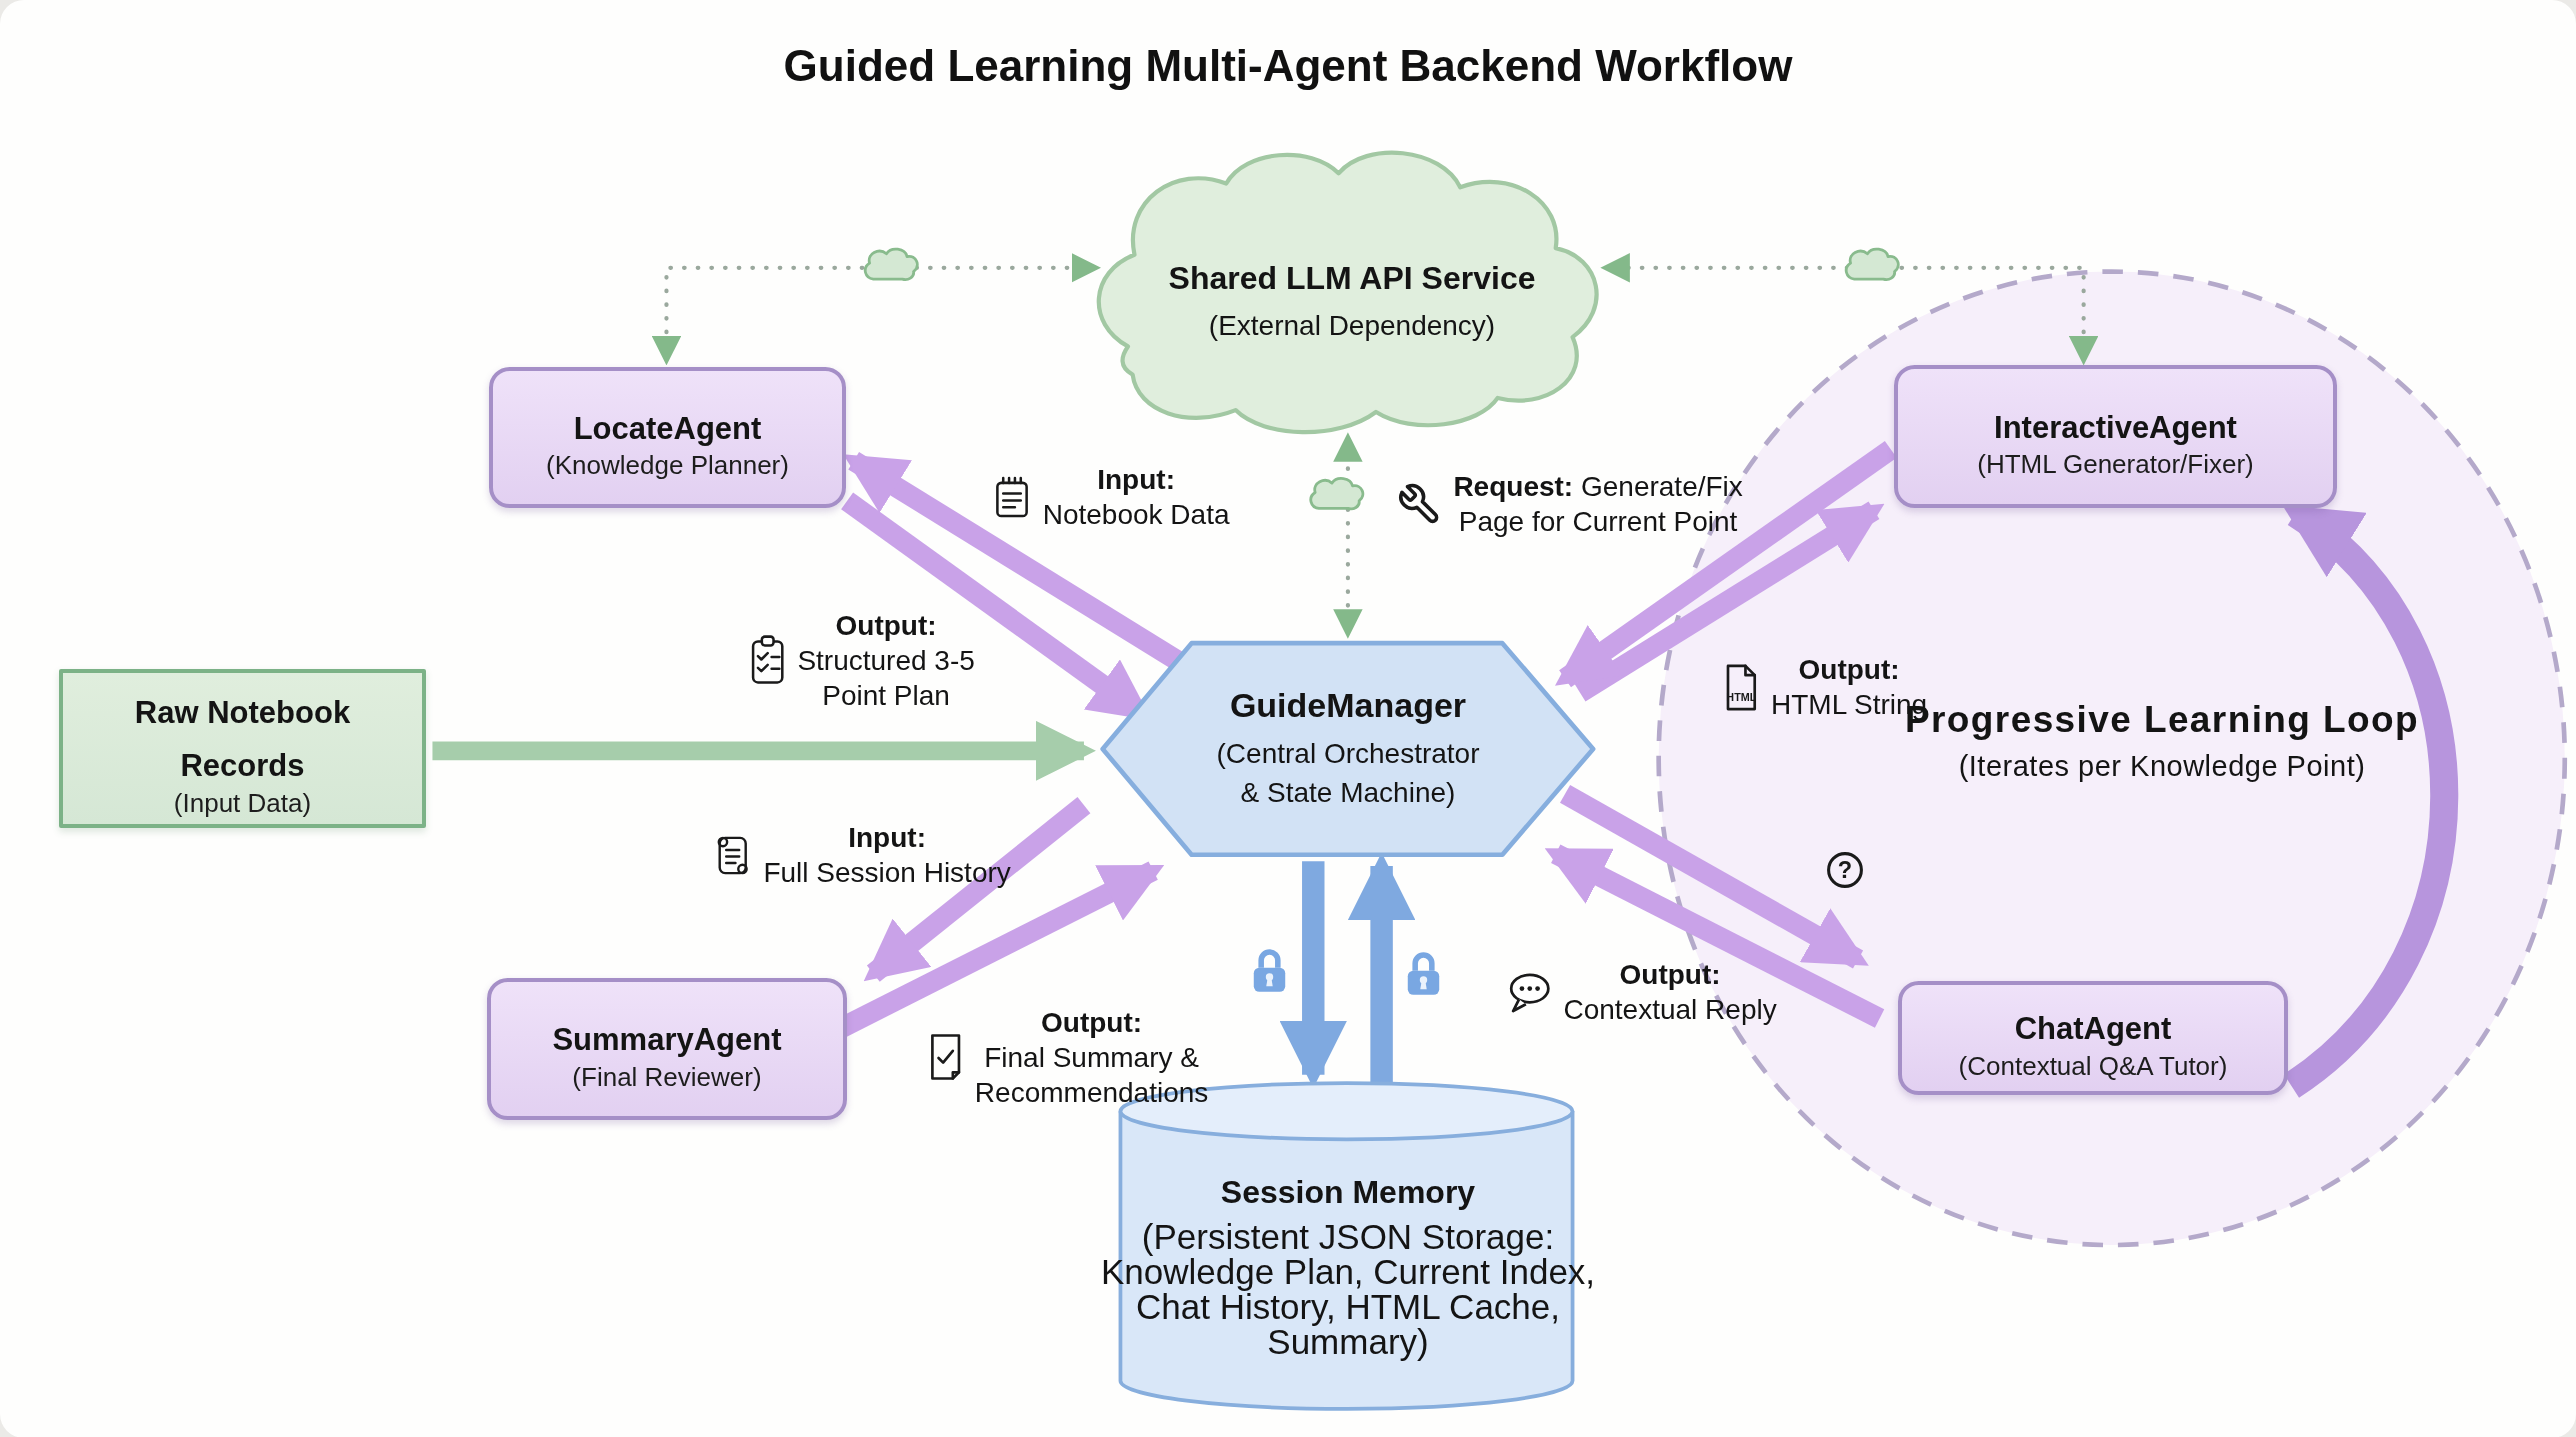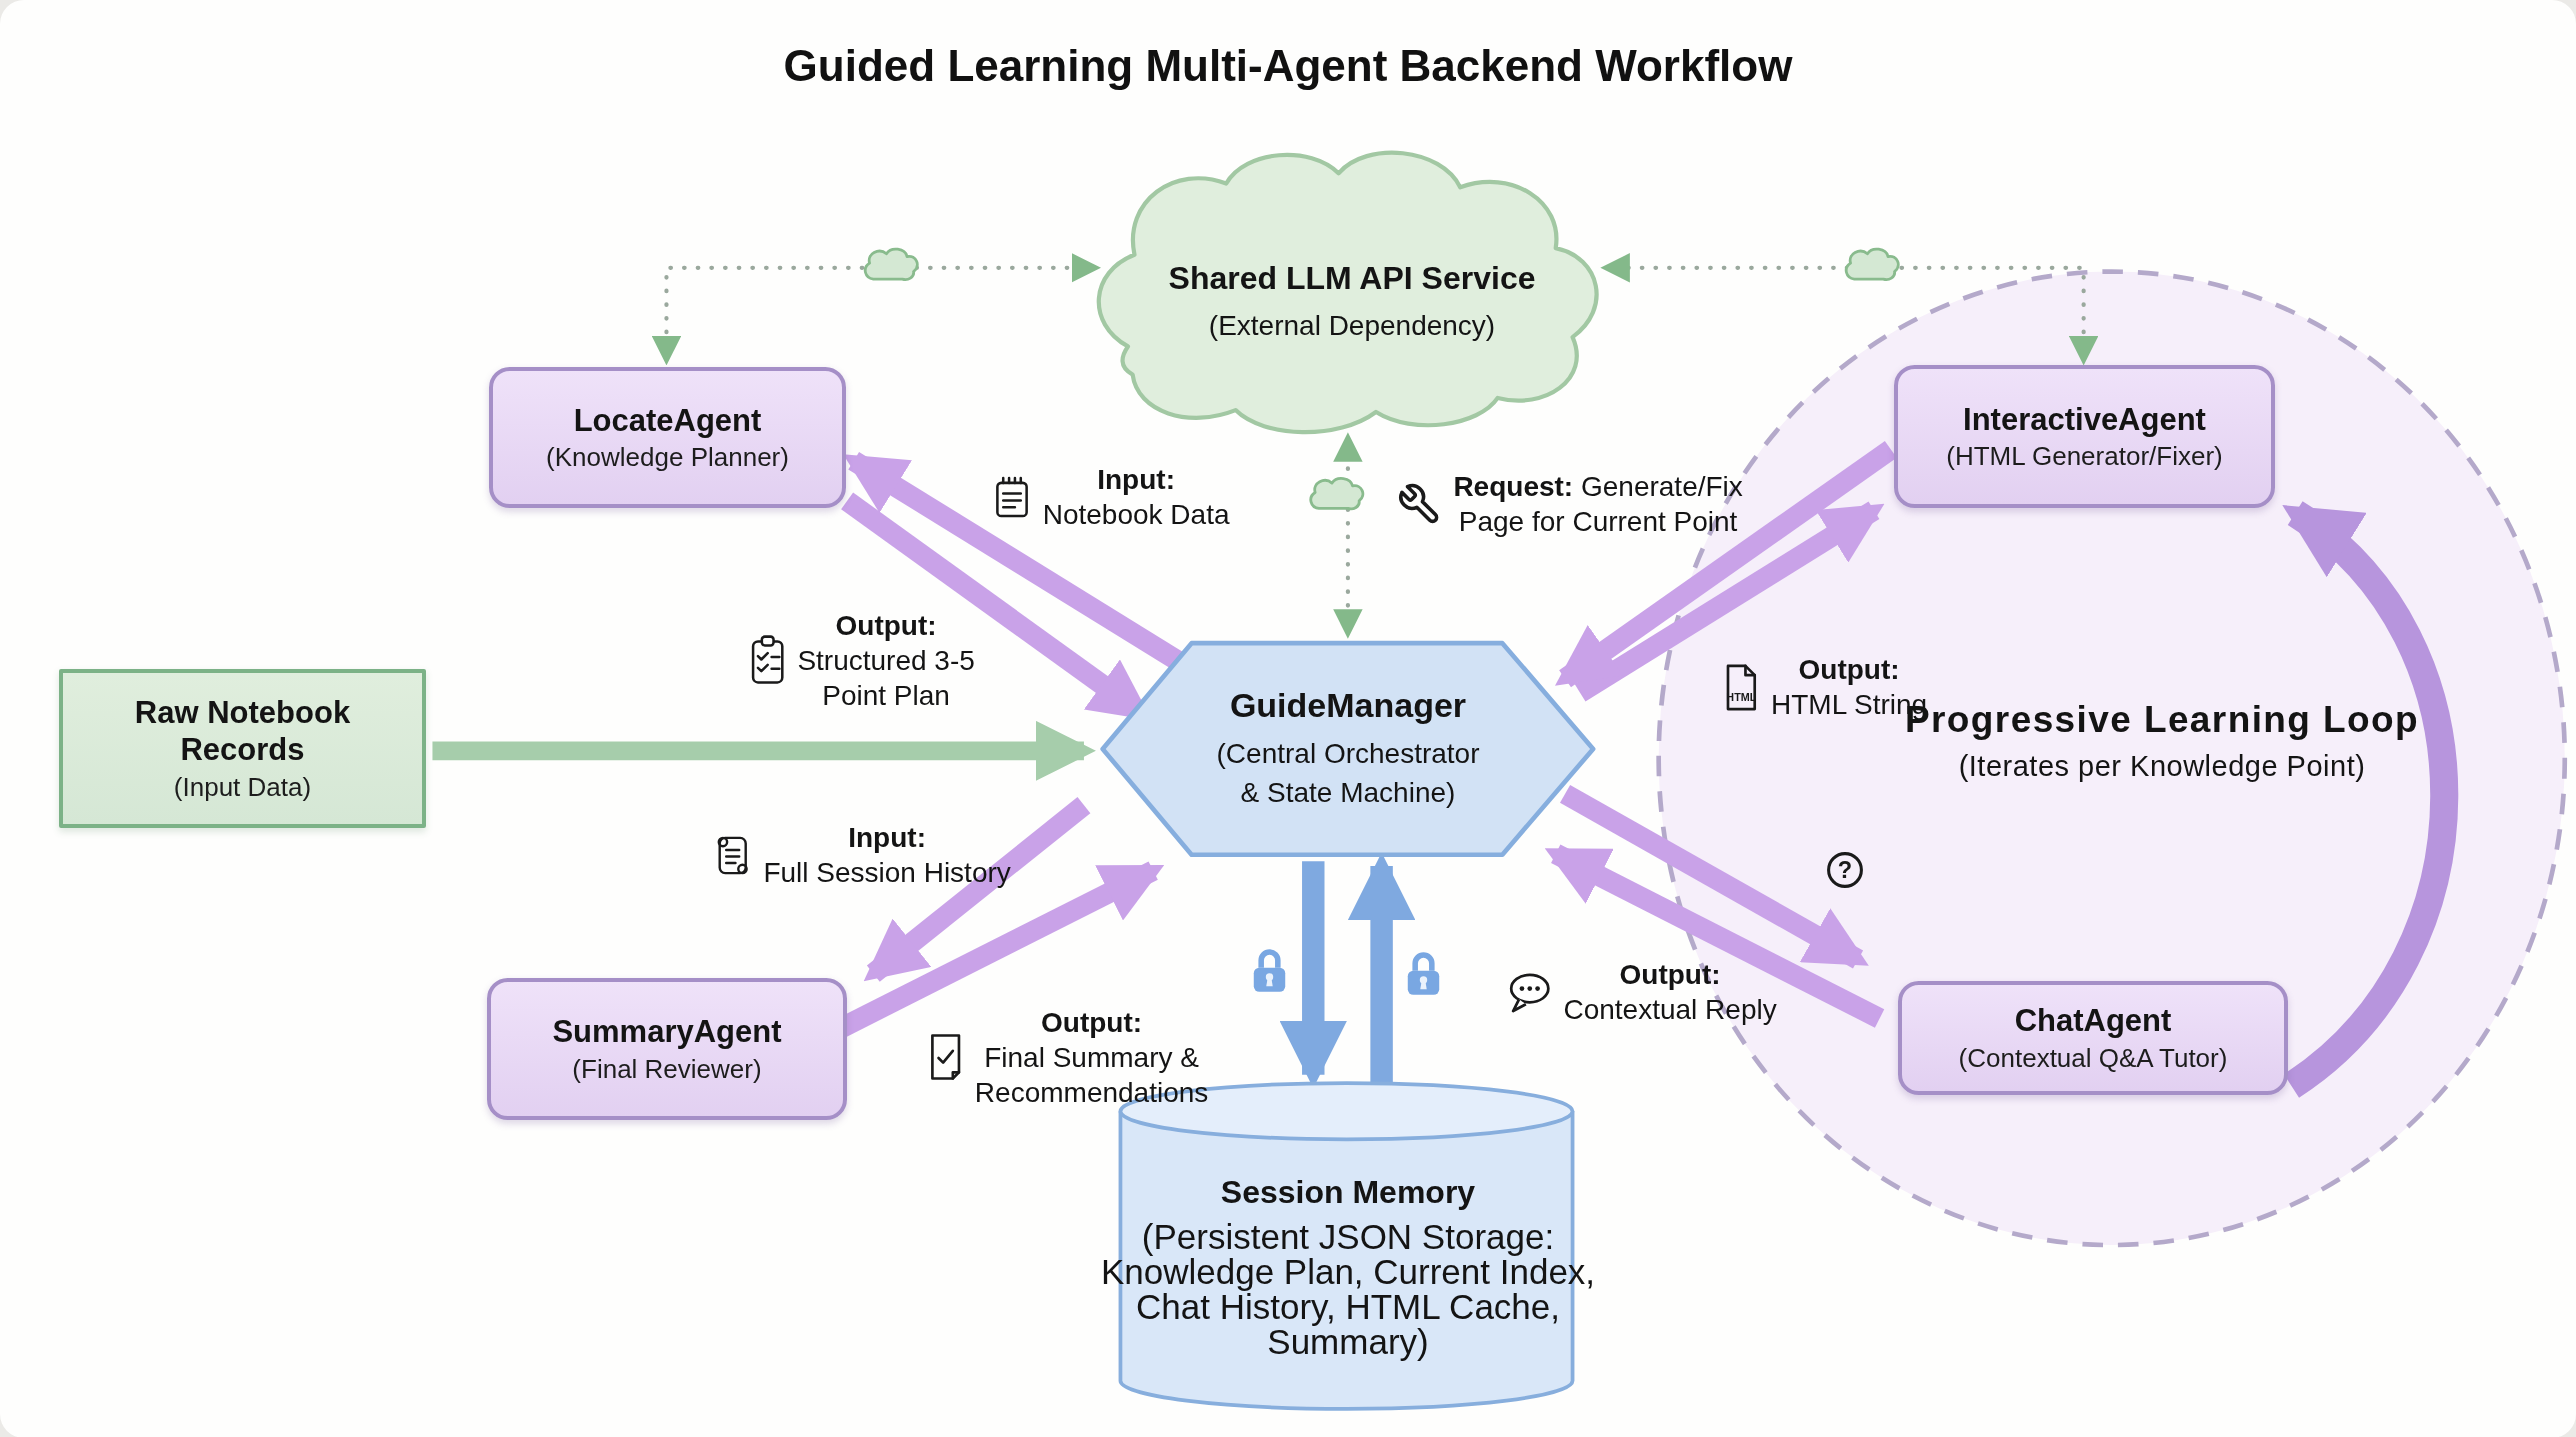--- a/index.html
+++ b/index.html
@@ -19,21 +19,21 @@
     background:linear-gradient(180deg,#efe2f9,#e2d0f1);
     box-shadow:0 3.7px 7.5px rgba(110,80,150,.22);
     display:flex; flex-direction:column; align-items:center; justify-content:center;
     text-align:center;
   }
   .nodebox.green{
     border-color:#7cb287; border-radius:2px;
     background:linear-gradient(180deg,#e0eedd,#d5e7d5);
     box-shadow:0 3.7px 7.5px rgba(80,130,90,.18);
   }
-  .nodebox .t{font-size:31px; font-weight:700; line-height:37px;}
+  .nodebox .t{font-size:31px; font-weight:700; line-height:37px;margin-top:16px;}
   .nodebox .s{font-size:26px; margin-top:3.7px; color:#1d1d1d;}
   .overlay{position:absolute; transform:translate(-50%,-50%); text-align:center; white-space:nowrap;}
   .hex-t1{font-size:34px; font-weight:700;}
   .hex-t2{font-size:28px; line-height:39px; margin-top:9.4px;}
   .cloud-t1{font-size:32px; font-weight:700;text-align:center;}
   .cloud-t2{font-size:28px; margin-top:13px;text-align:center;}
   .cyl-t1{font-size:32px; font-weight:700; margin-bottom:7.5px;}
   .cyl-l{font-size:35px; line-height:35px;}
   .loop-t1{font-size:37px; font-weight:700; letter-spacing:1.4px;}
   .loop-t2{font-size:29px; margin-top:9.4px; letter-spacing:0.5px;}
@@ -121,21 +121,21 @@
     <div class="t">Raw Notebook</div>
     <div class="t">Records</div>
     <div class="s">(Input Data)</div>
   </div>
 
   <div class="nodebox" style="left:489px; top:367px; width:357px; height:141px;">
     <div class="t">LocateAgent</div>
     <div class="s">(Knowledge Planner)</div>
   </div>
 
-  <div class="nodebox" style="left:1894px; top:365px; width:381px; height:143px;">
+  <div class="nodebox" style="left:1894px; top:365px; width:443px; height:143px;">
     <div class="t">InteractiveAgent</div>
     <div class="s">(HTML Generator/Fixer)</div>
   </div>
 
   <div class="nodebox" style="left:487px; top:978px; width:360px; height:142px;align-items:center;">
     <div class="t">SummaryAgent</div>
     <div class="s">(Final Reviewer)</div>
   </div>
 
   <div class="nodebox" style="left:1898px; top:981px; width:390px; height:114px;">

